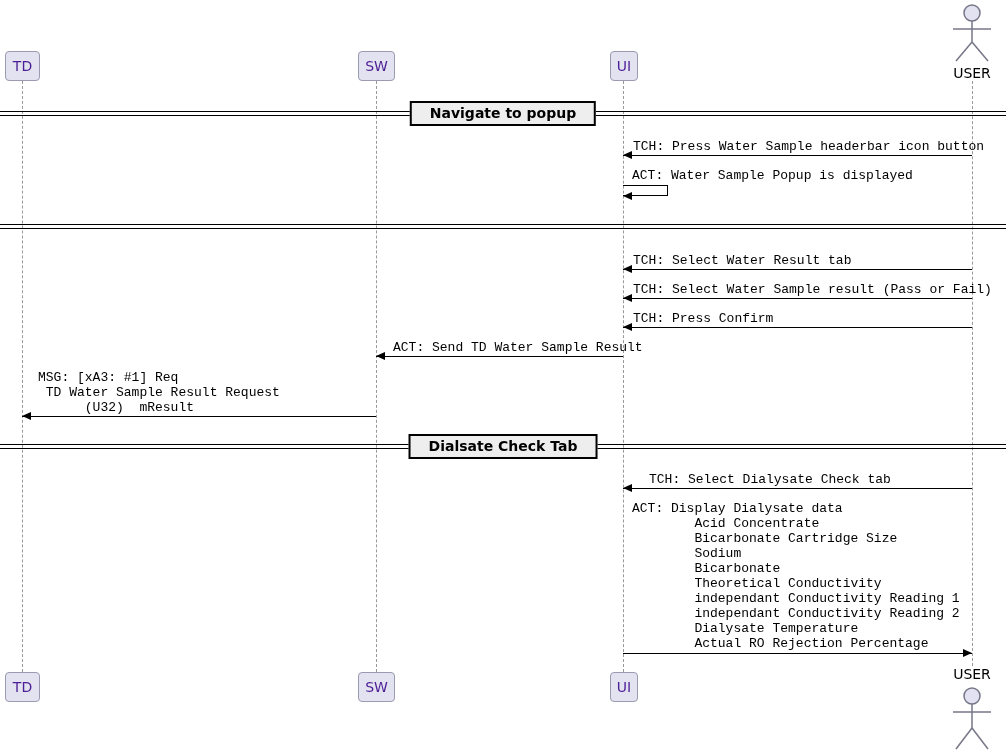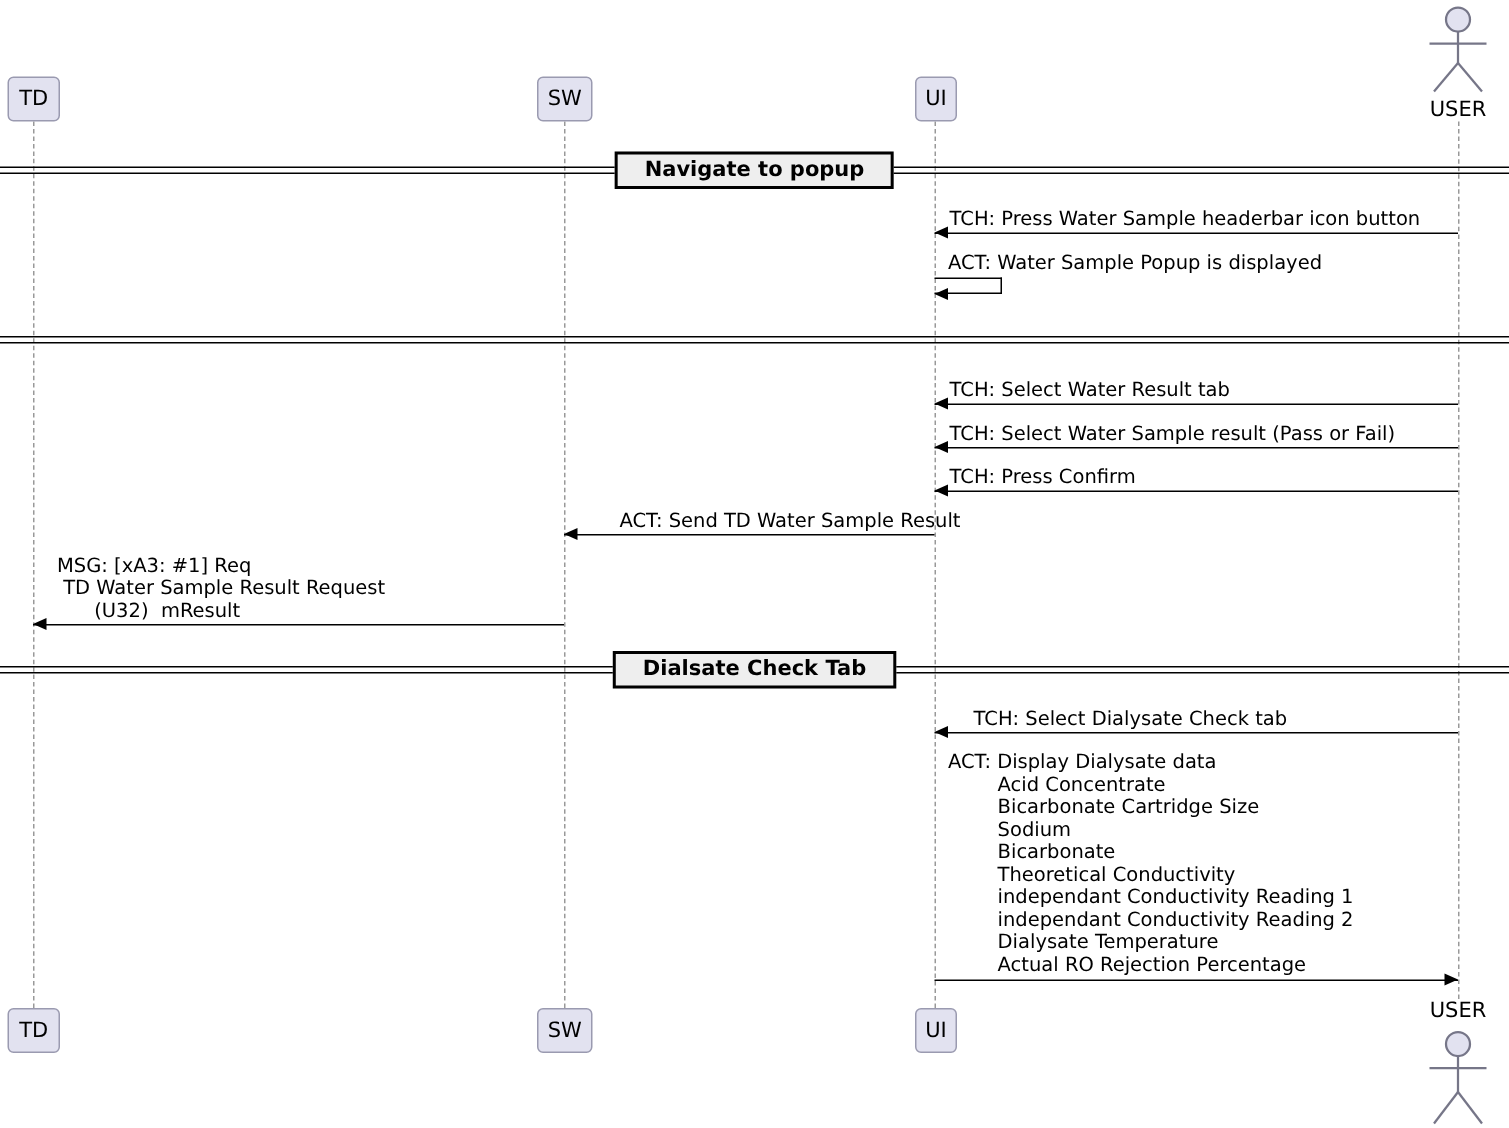--- a/index.html
+++ b/index.html
@@ -7,31 +7,31 @@
     width:1006px;height:752px;position:relative;overflow:hidden;
     background:#ffffff;
     font-family:"DejaVu Sans", sans-serif;
     color:#000;
   }
   .lifeline{position:absolute;width:0;border-left:1px dashed #999999;}
   .pbox{
     position:absolute;height:30px;box-sizing:border-box;
     background:#E2E2F0;border:1px solid #9A9AB0;border-radius:4px;
     display:flex;align-items:center;justify-content:center;
-    font-size:14px;color:#000000;
+    font-size:14px;color:#4c1d95;
   }
   .divider{position:absolute;left:0;width:1006px;}
   .divline{position:absolute;left:0;right:0;height:0;border-top:1px solid #000;}
   .divbox{
     position:absolute;left:503px;transform:translateX(-50%);
     background:#EEEEEE;border:2px solid #000;
     font-size:14px;font-weight:bold;white-space:nowrap;
     padding:2px 18px;line-height:17px;
   }
-  .msg{position:absolute;font-size:13px;line-height:15px;white-space:pre;color:#000;}
+  .msg{position:absolute;font-size:13px;line-height:15px;white-space:pre;color:#000;font-family:Liberation Mono, monospace;}
   .arrow{position:absolute;height:0;border-top:1px solid #000;}
   .head-left{position:absolute;left:0;top:-5px;width:0;height:0;
     border-top:4px solid transparent;border-bottom:4px solid transparent;
     border-right:9px solid #000;}
   .head-right{position:absolute;right:0;top:-5px;width:0;height:0;
     border-top:4px solid transparent;border-bottom:4px solid transparent;
     border-left:9px solid #000;}
   .selfloop{position:absolute;box-sizing:border-box;
     border-top:1px solid #000;border-right:1px solid #000;border-bottom:1px solid #000;}
   .selfhead{position:absolute;left:0;bottom:-5px;width:0;height:0;
@@ -96,21 +96,21 @@
 <div class="msg" style="left:633px;top:282px;">TCH: Select Water Sample result (Pass or Fail)</div>
 <div class="arrow" style="left:623px;top:298px;width:349px;">
     <span class="head-left"></span>
   </div>
 
 <div class="msg" style="left:633px;top:311px;">TCH: Press Confirm</div>
 <div class="arrow" style="left:623px;top:327px;width:349px;">
     <span class="head-left"></span>
   </div>
 
-<div class="msg" style="left:413px;top:340px;">ACT: Send TD Water Sample Result</div>
+<div class="msg" style="left:393px;top:340px;">ACT: Send TD Water Sample Result</div>
 <div class="arrow" style="left:376px;top:356px;width:247px;">
     <span class="head-left"></span>
   </div>
 
 <div class="msg" style="left:38px;top:370px;">MSG: [xA3: #1] Req
  TD Water Sample Result Request
       (U32)  mResult</div>
 <div class="arrow" style="left:22px;top:416px;width:354px;">
     <span class="head-left"></span>
   </div>

